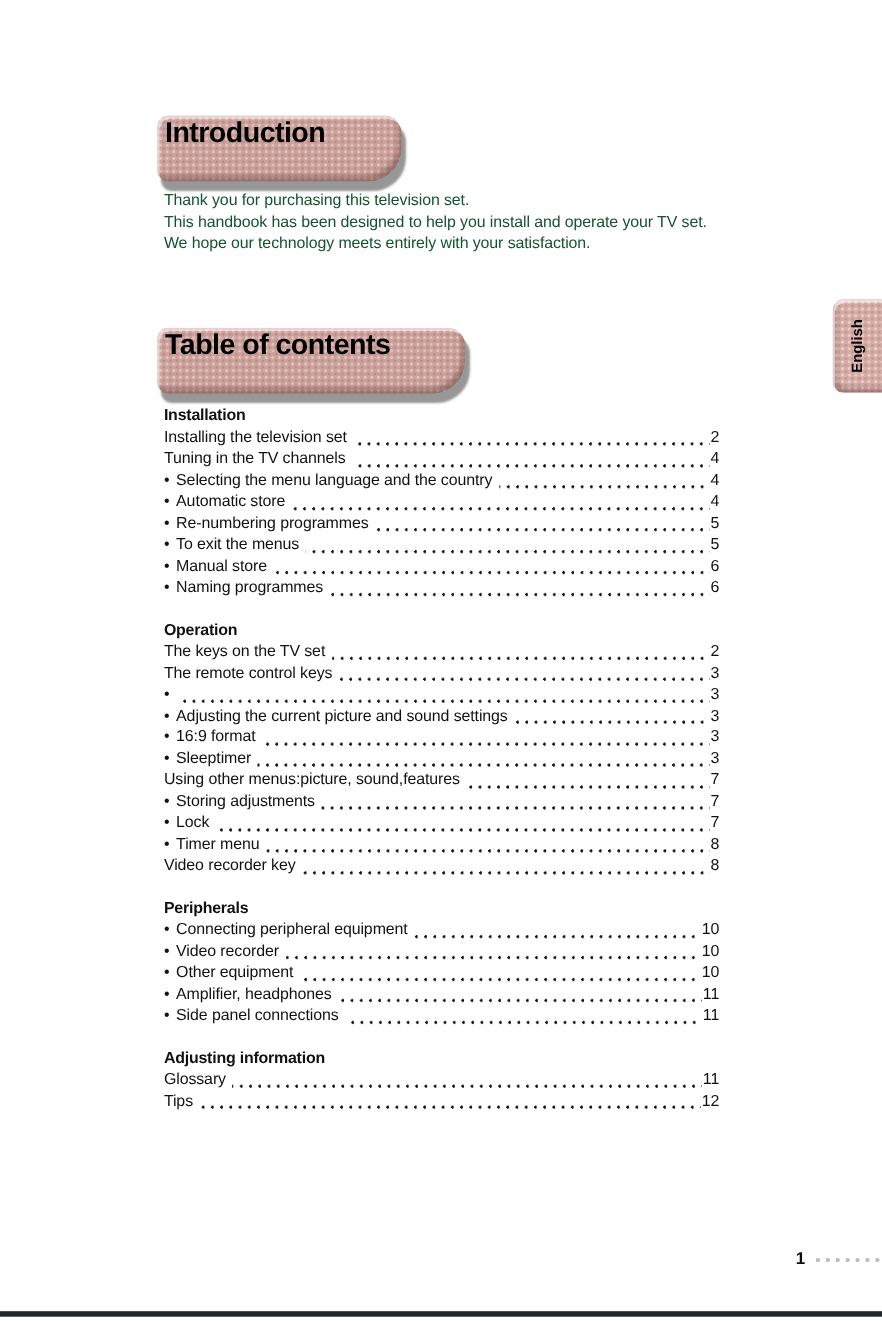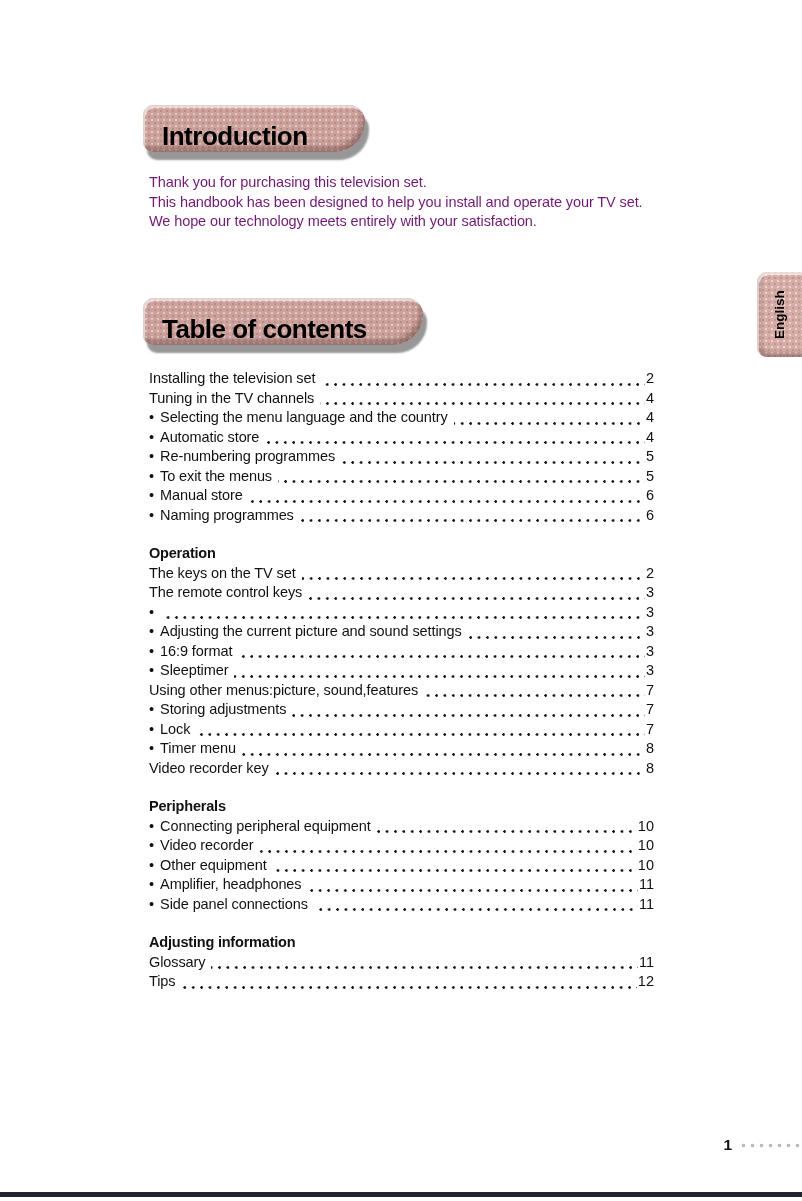--- a/index.html
+++ b/index.html
@@ -12,24 +12,24 @@
     position: relative;
     width: 802px;
     height: 1201px;
     background: #ffffff;
     overflow: hidden;
   }
 
   
   .badge {
     position: absolute;
-    height: 47px;
+    height: 60px;
     display: flex;
-    align-items: flex-end;
-    padding-left: 19px;
+    align-items: flex-start;
+    padding-left: 7px;
     box-sizing: border-box;
     background-color: #cda29d;
     background-image:
       radial-gradient(circle, rgba(255,255,255,0.40) 1px, transparent 1.4px),
       radial-gradient(circle, rgba(150,100,95,0.35) 1px, transparent 1.4px);
     background-size: 6px 6px, 6px 6px;
     background-position: 0 0, 3px 3px;
     border-radius: 10px 16px 30px 10px;
     box-shadow:
       inset 2px 3px 0 rgba(255,255,255,0.55),
@@ -47,21 +47,21 @@
   .badge-toc   { left: 143px; top: 298px; width: 280px; }
 
   
   .intro-text {
     position: absolute;
     left: 149px;
     top: 173px;
     width: 520px;
     font-size: 14.5px;
     line-height: 19.6px;
-    color: #701a75;
+    color: #14532d;
     letter-spacing: -0.1px;
   }
 
   
   .toc {
     position: absolute;
     left: 149px;
     top: 369px;
     width: 505px;
     font-size: 14.5px;
@@ -169,20 +169,21 @@
 
   <div class="intro-line">We hope our technology meets entirely with your satisfaction.</div>
 </div>
 
   <div class="badge badge-toc">
     <span class="badge-title">Table of contents</span>
   </div>
 
   <div class="toc" id="toc-root">
   <div class="toc-section">
+    <div class="toc-header">Installation</div>
     <div class="toc-items">
   <div class="toc-row">
 
     <span class="toc-label">Installing the television set</span>
     <span class="toc-leader"></span>
     <span class="toc-page">2</span>
   </div>
 
   <div class="toc-row">
 

